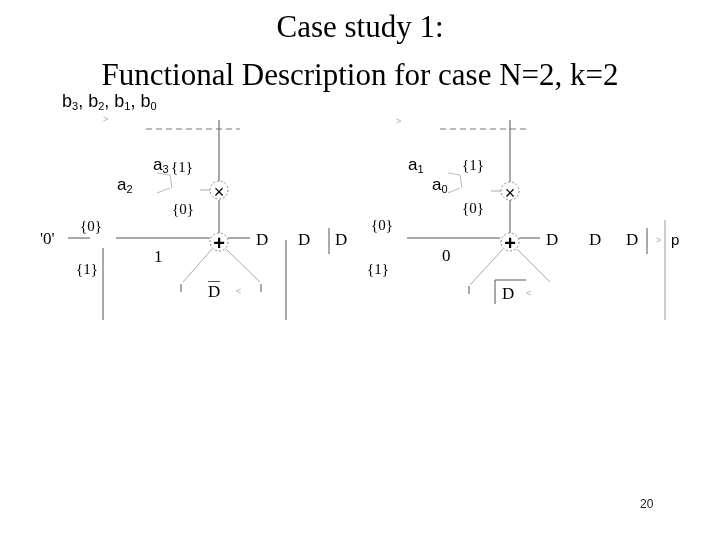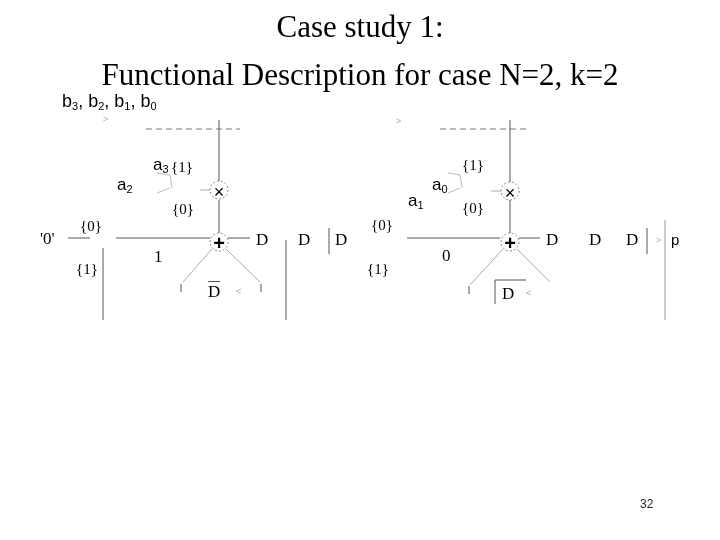--- a/index.html
+++ b/index.html
@@ -101,26 +101,26 @@
 <div class="lbl sm" style="left:172px; top:200px;">{0}</div>
 <div class="lbl" style="left:40px; top:230px;">'0'</div>
 <div class="lbl sm" style="left:80px; top:217px;">{0}</div>
 <div class="lbl sm" style="left:76px; top:260px;">{1}</div>
 <div class="lbl" style="left:154px; top:248px;">1</div>
 <div class="lbl" style="left:256px; top:231px;">D</div>
 <div class="lbl overline" style="left:208px; top:281px;">D</div>
 <div class="lbl" style="left:298px; top:231px;">D</div>
 <div class="lbl" style="left:335px; top:231px;">D</div>
 
-<div class="lbl" style="left:408px; top:156px; font-family:'Liberation Sans', sans-serif;margin-top:36px;"><span>a</span><sub>1</sub></div>
+<div class="lbl" style="left:408px; top:156px; font-family:'Liberation Sans', sans-serif;"><span>a</span><sub>1</sub></div>
 <div class="lbl" style="left:432px; top:176px; font-family:'Liberation Sans', sans-serif;"><span>a</span><sub>0</sub></div>
 <div class="lbl sm" style="left:462px; top:156px;">{1}</div>
 <div class="lbl sm" style="left:462px; top:199px;">{0}</div>
 <div class="lbl sm" style="left:371px; top:216px;">{0}</div>
 <div class="lbl sm" style="left:367px; top:260px;">{1}</div>
 <div class="lbl" style="left:442px; top:247px;">0</div>
 <div class="lbl" style="left:546px; top:231px;">D</div>
 <div class="lbl" style="left:502px; top:285px;">D</div>
 <div class="lbl" style="left:589px; top:231px;">D</div>
 <div class="lbl" style="left:626px; top:231px;">D</div>
 <div class="lbl sm" style="left:671px; top:231px; font-family:'Liberation Sans', sans-serif;">p</div>
 
-<div class="pagenum">32</div>
+<div class="pagenum">20</div>
 
 </body></html>

